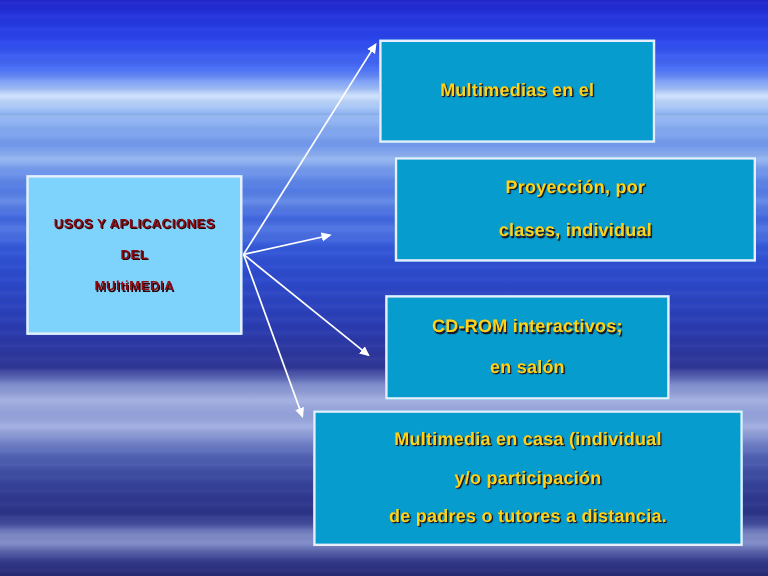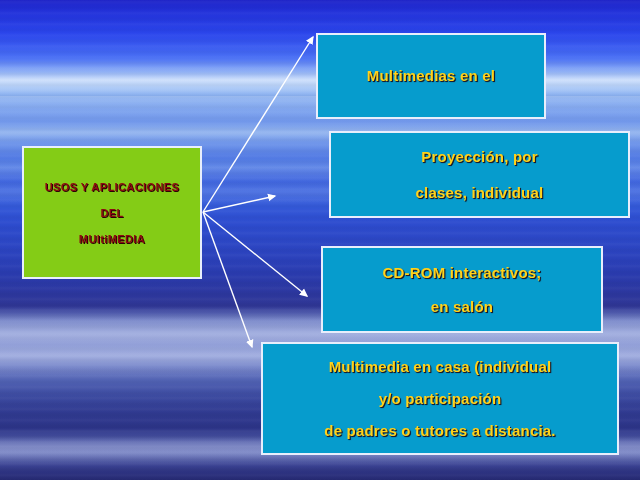--- a/index.html
+++ b/index.html
@@ -112,21 +112,21 @@
     display: flex;
     flex-direction: column;
     align-items: center;
     justify-content: center;
     text-align: center;
   }
   .node.cyan {
     background: #069ccd;
   }
   .node.yellow {
-    background: #84cc16;
+    background: #7dd3fc;
   }
   .node .line {
     display: block;
     width: 100%;
   }
   .cyan .line {
     color: #ffd21a;
     font-weight: bold;
     font-size: 15px;
     letter-spacing: 0.2px;
@@ -139,21 +139,21 @@
     letter-spacing: 0.4px;
     text-shadow: 1px 1px 0 #2a0206;
   }
 
   #box-classroom { left: 316px; top: 33px;  width: 230px; height: 86px; }
   #box-classroom .line { line-height: 34px; }
 
   #box-projection { left: 283px; top: 131px; width: 301px; height: 87px; margin-left: 46px; }
   #box-projection .line { line-height: 36px; }
 
-  #box-cdrom { left: 321px; top: 246px; width: 282px; height: 87px; }
+  #box-cdrom { left: 321px; top: 246px; width: 237px; height: 87px; }
   #box-cdrom .line { line-height: 34px; }
 
   #box-home { left: 261px; top: 342px; width: 358px; height: 113px; }
   #box-home .line { line-height: 32px; }
 
   #box-root { left: 22px; top: 146px; width: 180px; height: 133px; }
   #box-root .line { line-height: 26px; }
 </style>
 </head>
 <body>

